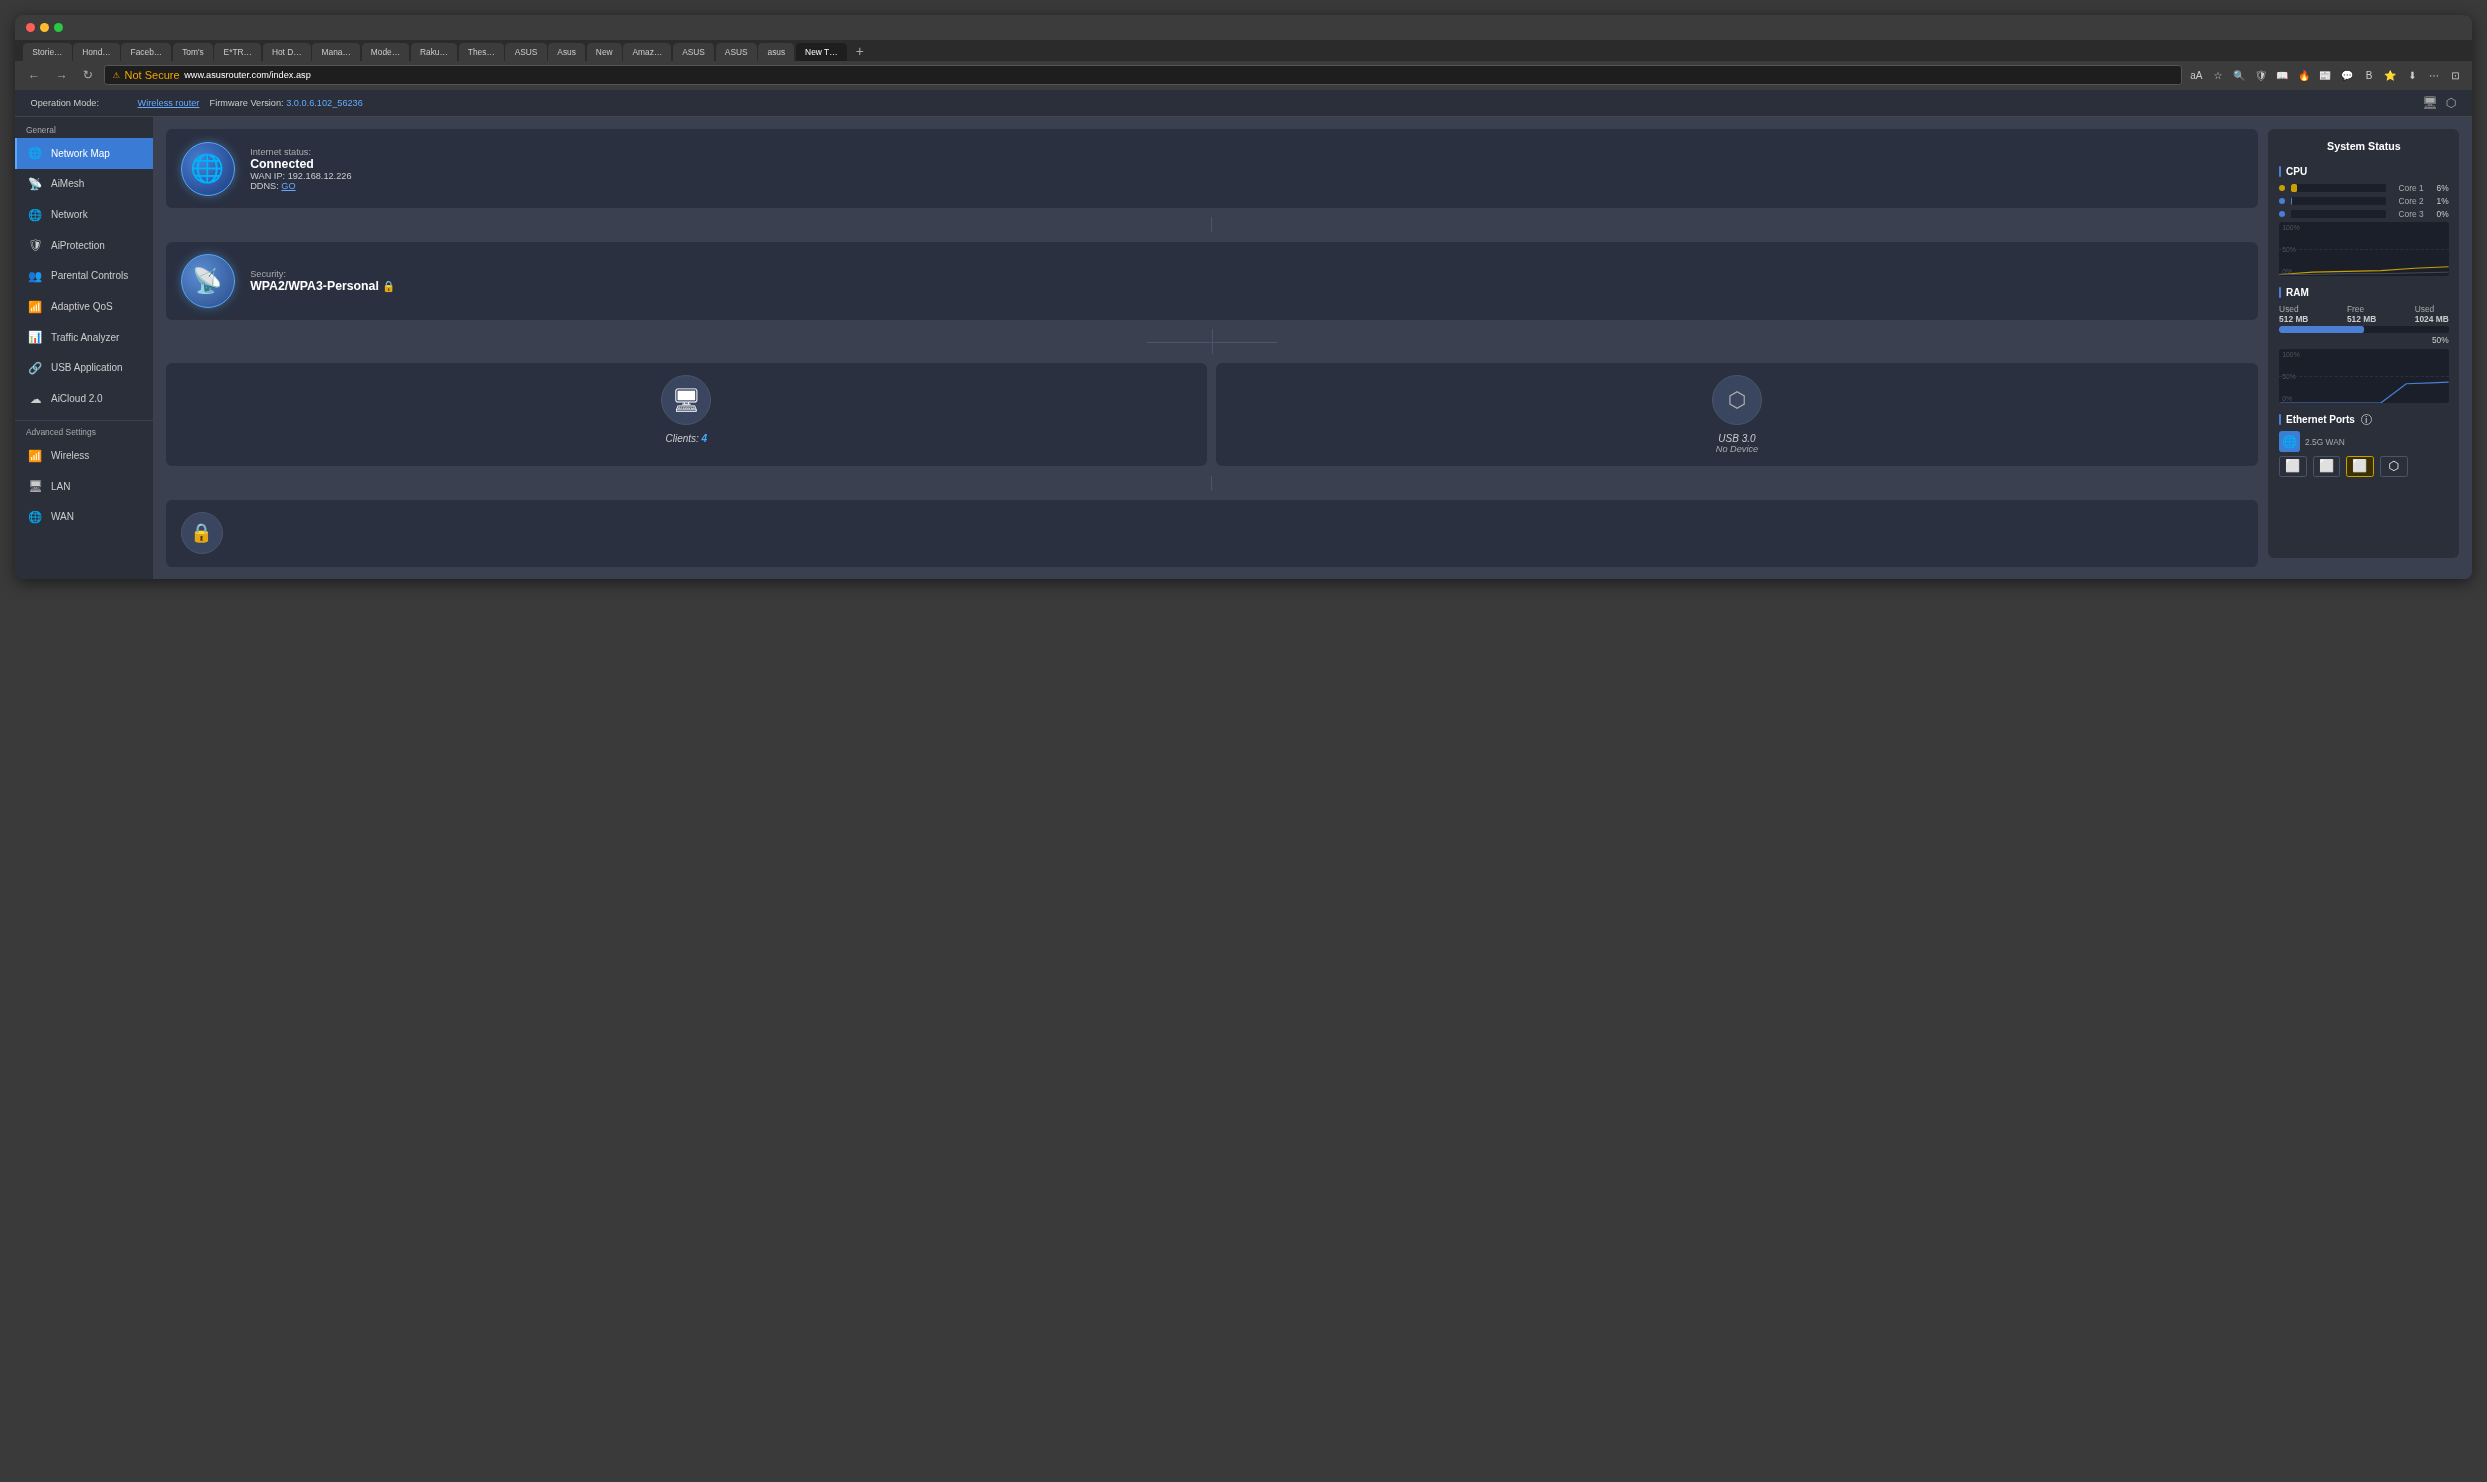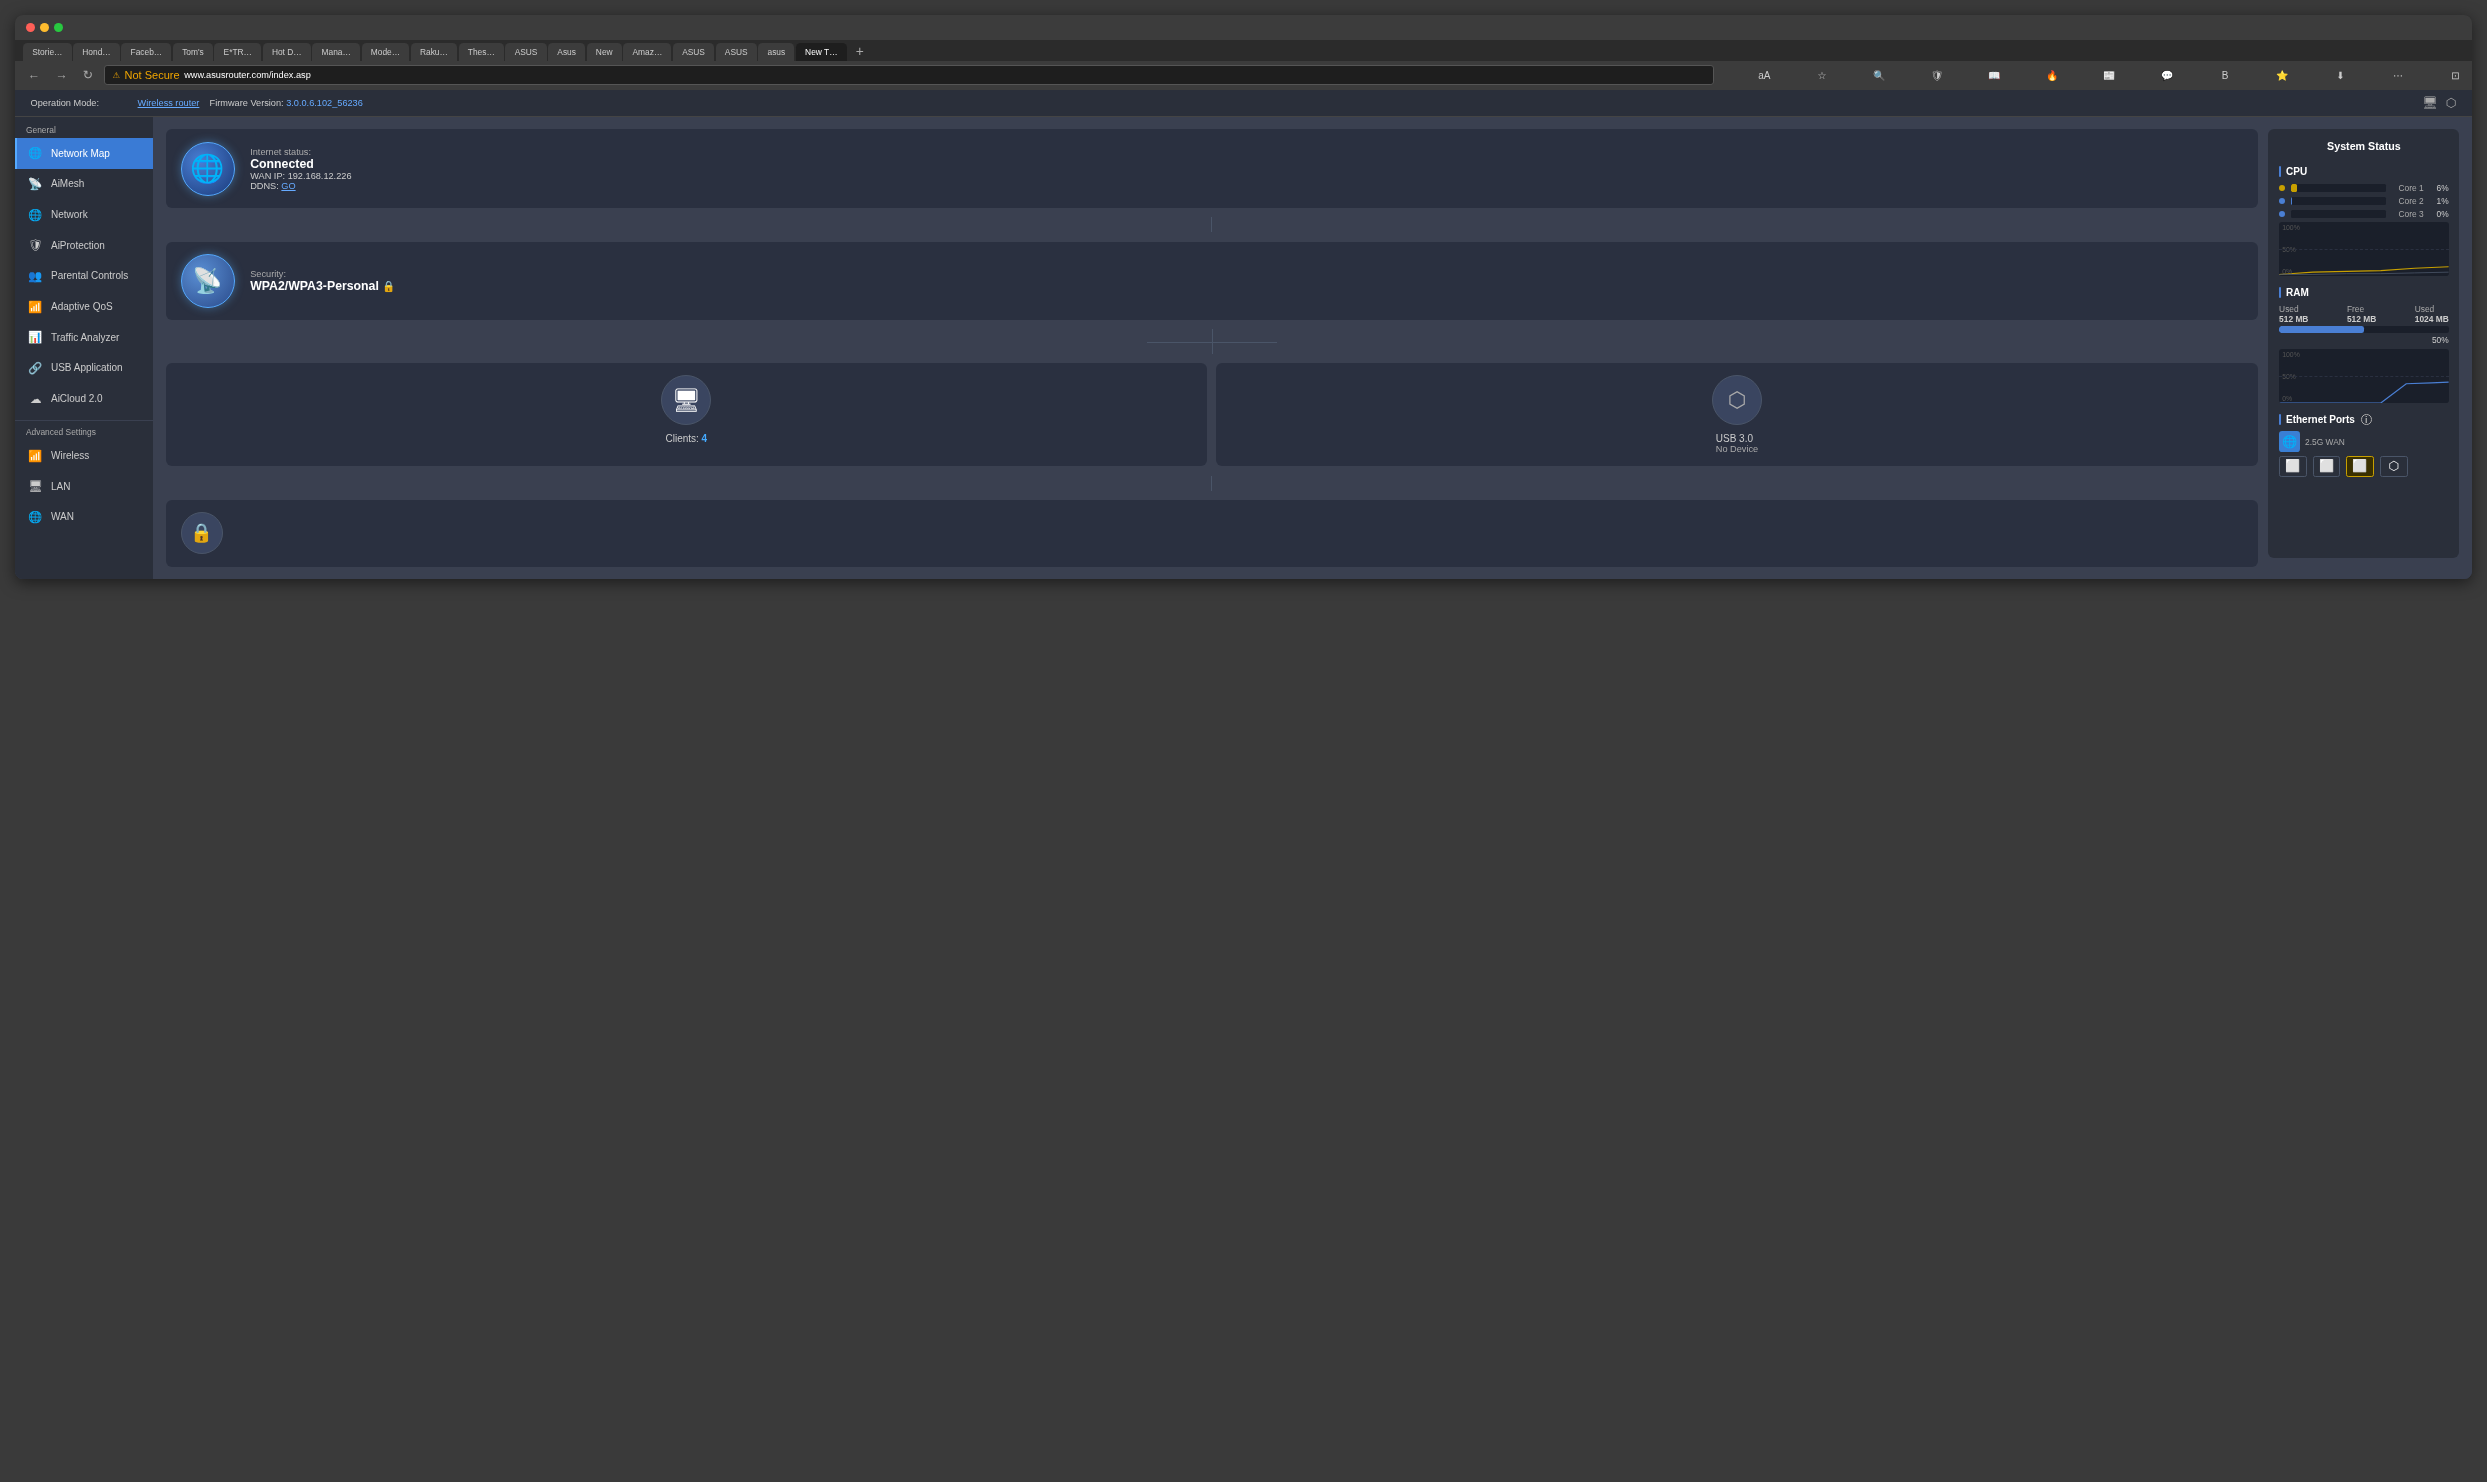--- a/index.html
+++ b/index.html
@@ -103,21 +103,20 @@
     .toolbar-icon {
       width: 17px;
       height: 17px;
       border-radius: 50%;
       display: flex;
       align-items: center;
       justify-content: center;
       cursor: pointer;
       font-size: 10px;
       color: #ccc;
-      margin-left: 36px;
     }
 
     
     .router-ui {
       background: #3a4050;
       min-height: 475px;
     }
 
     
     .router-header {
@@ -349,21 +348,21 @@
       height: 50px;
       border-radius: 50%;
       background: #3a4560;
       display: flex;
       align-items: center;
       justify-content: center;
       font-size: 23px;
       border: 1.5px solid #4a5568;
     }
 
-    .device-info { color: #ccc; font-size: 10px; }
+    .device-info { text-align: center; color: #ccc; font-size: 10px; font-style: italic; }
     .device-info .clients-count { color: #4af; font-weight: bold; }
     .view-list-btn {
       background: #2a2a2a;
       border: 0.8px solid #555;
       color: #fff;
       padding: 4.6px 13.8px;
       border-radius: 2.3px;
       cursor: pointer;
       font-size: 9.2px;
       width: 100%;

